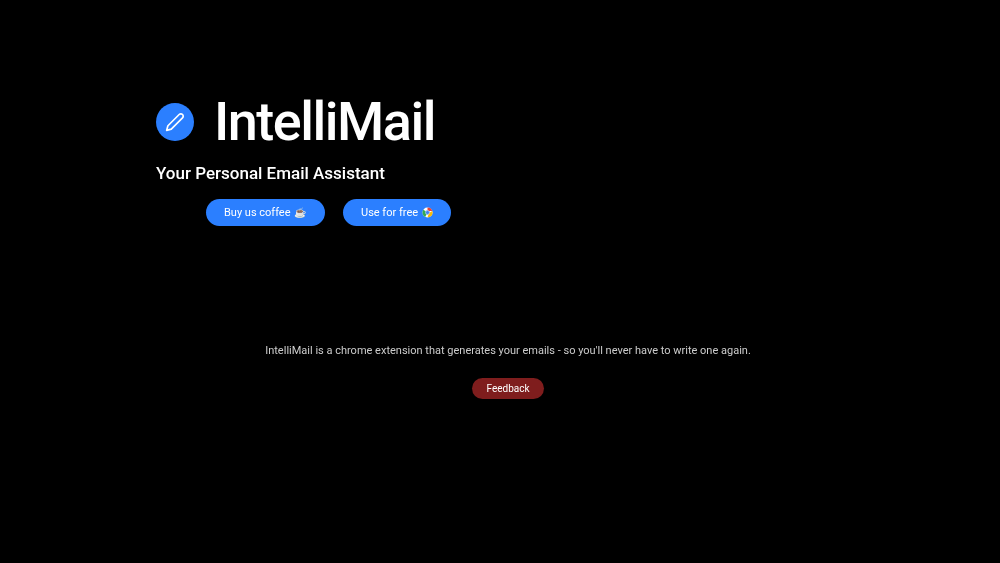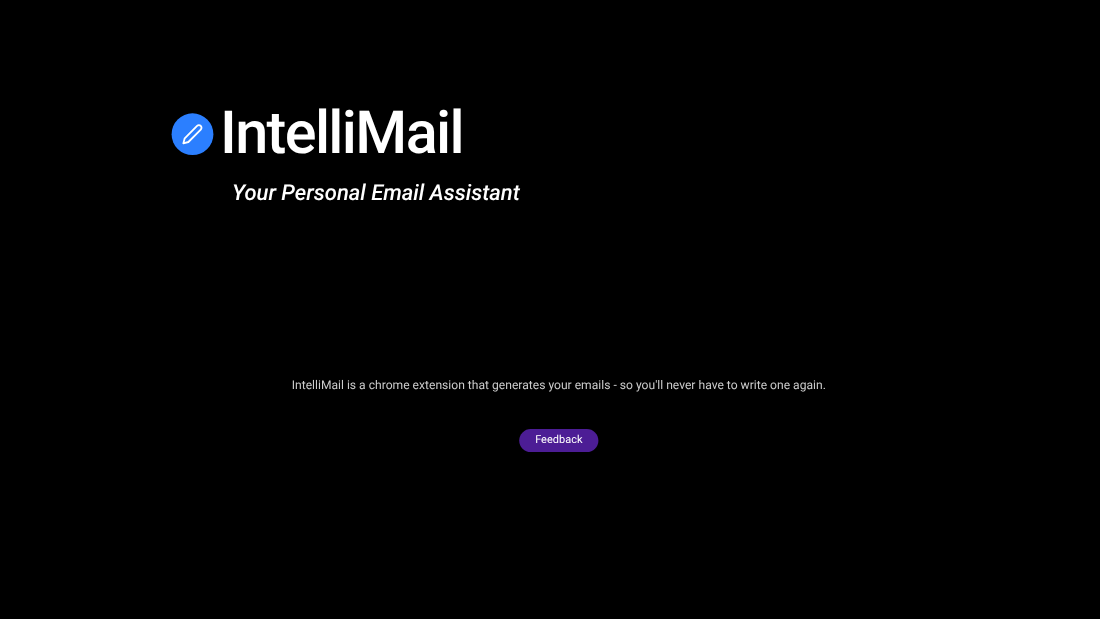--- a/index.html
+++ b/index.html
@@ -20,21 +20,21 @@
     
     .hero-section {
       position: absolute;
       left: 156px;
       top: 95px;
     }
     
     .logo-title-row {
       display: flex;
       align-items: center;
-      gap: 6px;
+      gap: 20px;
     }
     
     .logo-circle {
       width: 38px;
       height: 38px;
       background-color: #2B7FFF;
       border-radius: 50%;
       display: flex;
       align-items: center;
       justify-content: center;
@@ -48,26 +48,24 @@
     
     .app-title {
       font-size: 54px;
       font-weight: 500;
       letter-spacing: -1.5px;
       color: #ffffff;
       line-height: 1;
     }
     
     .subtitle {
-      font-size: 20px;
+      font-size: 17px;
       font-weight: 500;
       color: #ffffff;
       margin-top: 14px;
-      margin-left: 55px;
-      font-style: italic;
     }
     
     .button-row {
       display: flex;
       gap: 18px;
       margin-top: 16px;
       margin-left: 50px;
     }
     
     .pill-button {
@@ -102,29 +100,29 @@
       font-weight: 400;
       color: #cccccc;
       line-height: 1.4;
     }
     
     .footer-text-line {
       display: block;
     }
     
     .feedback-button {
-      background-color: #4c1d95;
+      background-color: #7f1d1d;
       color: #ffffff;
       border: none;
       border-radius: 12px;
       padding: 5px 14px;
       font-size: 10px;
       font-weight: 400;
       cursor: pointer;
-      margin-top: 32px;
+      margin-top: 20px;
       font-family: inherit;
     }
     
     .chrome-icon {
       display: inline-flex;
       width: 11px;
       height: 11px;
       vertical-align: middle;
     }
   </style>
@@ -134,20 +132,40 @@
 <div class="hero-section">
   <div class="logo-title-row">
     <div class="logo-circle">
       <svg viewBox="0 0 24 24" fill="none" stroke="#ffffff" stroke-width="2" stroke-linecap="round" stroke-linejoin="round">
         <path d="M17 3a2.828 2.828 0 1 1 4 4L7.5 20.5 2 22l1.5-5.5L17 3z"></path>
       </svg>
     </div>
     <h1 class="app-title">IntelliMail</h1>
   </div>
   <div class="subtitle">Your Personal Email Assistant</div>
+  <div class="button-row">
+    <button class="pill-button">
+      <span>Buy us coffee</span>
+      <span class="emoji">☕</span>
+    </button>
+    <button class="pill-button">
+      <span>Use for free</span>
+      <span class="chrome-icon">
+        <svg viewBox="0 0 24 24">
+          <circle cx="12" cy="12" r="11" fill="#ffffff"></circle>
+          <circle cx="12" cy="12" r="5" fill="#4285F4"></circle>
+          <path d="M12 1 A11 11 0 0 1 22.5 8.5 L12 8.5 Z" fill="#EA4335"></path>
+          <path d="M3 6 L12 12 L7 22 A11 11 0 0 1 3 6 Z" fill="#34A853"></path>
+          <path d="M22.5 8.5 A11 11 0 0 1 12 23 L15 13 Z" fill="#FBBC05"></path>
+          <circle cx="12" cy="12" r="4.5" fill="#4285F4"></circle>
+          <circle cx="12" cy="12" r="4.5" fill="none" stroke="#ffffff" stroke-width="1"></circle>
+        </svg>
+      </span>
+    </button>
+  </div>
 </div>
 
 <div class="footer-section">
   <div class="footer-text">
     <span class="footer-text-line">IntelliMail is a chrome extension that generates your emails - so you'll never have to write one again.</span>
   </div>
   <button class="feedback-button">Feedback</button>
 </div>
 
 </body></html>

